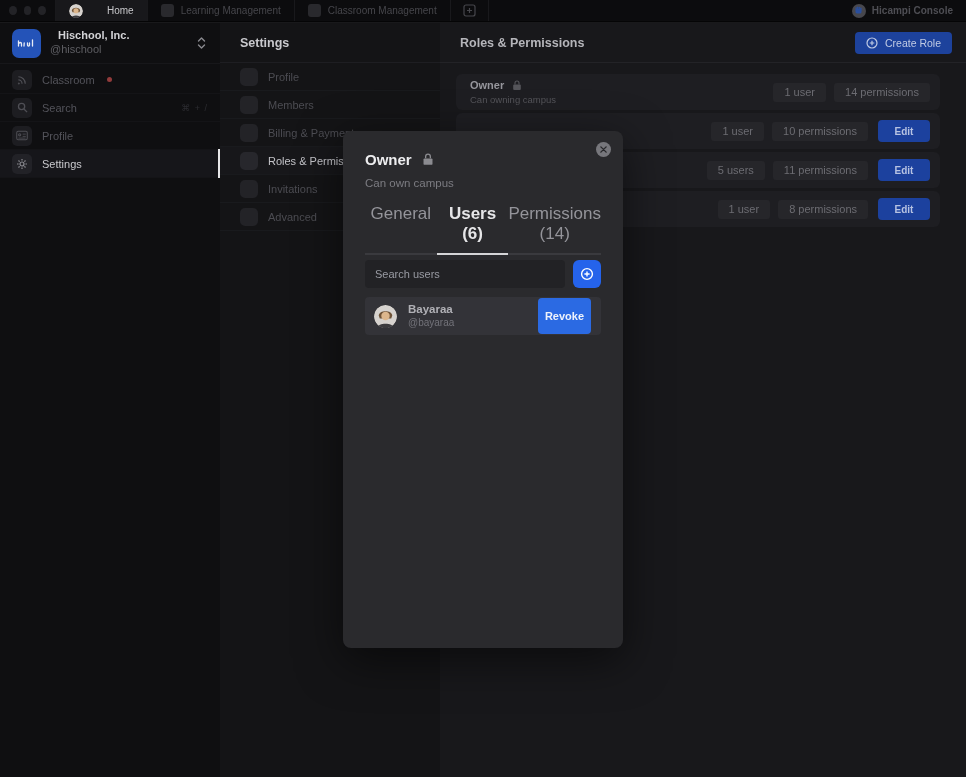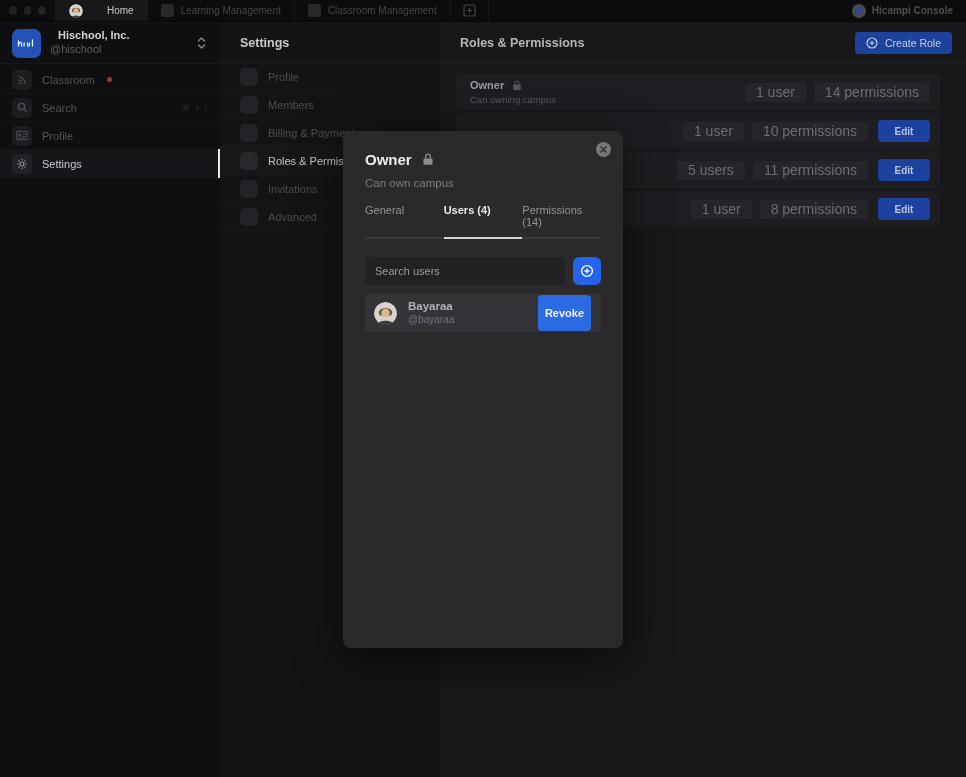--- a/index.html
+++ b/index.html
@@ -89,21 +89,21 @@
   .role-row {
     background:#1e1e22; border-radius:6px; height:36px; margin-bottom:3px;
     display:flex; align-items:center; padding:0 10px 0 14px;
   }
   .role-left { flex:1; line-height:1.2; }
   .role-name-line { display:flex; align-items:center; gap:8px; }
   .role-name { font-size:11px; font-weight:bold; color:#96969c; }
   .role-desc { font-size:9.5px; color:#535358; margin-top:2px; }
   .badge {
     height:19px; display:flex; align-items:center; padding:0 11px; margin-left:8px;
-    background:#26262a; border-radius:3px; font-size:14px; color:#6c6c72; white-space:nowrap;
+    background:#26262a; border-radius:3px; font-size:11px; color:#6c6c72; white-space:nowrap;
   }
   .btn-edit {
     width:52px; height:22px; margin-left:10px; background:#1c419e; border:none; border-radius:4px;
     color:#b6c2e2; font-size:10px; font-weight:bold; font-family:inherit; cursor:pointer;
   }
   .lock { color:#55555a; }
 
   
   .modal {
     position:absolute; left:343px; top:131px; width:280px; height:517px;
@@ -113,25 +113,25 @@
   .modal-close {
     position:absolute; top:11px; right:12px; width:15px; height:15px; border-radius:50%;
     background:#77777c; border:none; display:flex; align-items:center; justify-content:center;
     color:#29292c; cursor:pointer;
   }
   .modal-title-row { display:flex; align-items:center; gap:10px; padding-top:20px; }
   .modal-title { font-size:15px; font-weight:bold; color:#ededef; }
   .modal-lock { color:#8b8b90; }
   .modal-sub { margin-top:9px; font-size:11.5px; color:#7c7c82; }
   .modal-tabs { display:flex; margin-top:15px; border-bottom:2px solid #3a3a3e; }
-  .m-tab { flex:1; padding-bottom:9px; font-size:11px; color:#94949a;
+  .m-tab { flex:1; text-align:center; padding-bottom:9px; font-size:17px; color:#94949a;
     cursor:pointer; position:relative; }
   .m-tab.active { color:#e6e6e8; font-weight:bold; }
   .m-tab.active::after { content:""; position:absolute; left:0; right:0; bottom:-2px; height:2px; background:#d6d6d8; }
-  .search-row { display:flex; margin-top:18px; gap:8px; }
+  .search-row { display:flex; margin-top:5px; gap:8px; }
   .search-input {
     flex:1; height:28px; background:#222225; border:none; border-radius:4px;
     padding:0 10px; font-size:11px; color:#c9c9cd; font-family:inherit;
   }
   .search-input::placeholder { color:#999ba3; }
   .btn-add { width:28px; height:28px; background:#2563eb; border:none; border-radius:6px;
     display:flex; align-items:center; justify-content:center; color:#fff; cursor:pointer; }
   .user-card {
     margin-top:9px; height:38px; background:#333338; border-radius:4px;
     display:flex; align-items:center; padding:0 10px 0 9px;
@@ -382,21 +382,21 @@
       <svg width="12" height="13" viewBox="0 0 10 11" fill="none" stroke="currentColor" stroke-width="1.1">
           <rect x="1.2" y="4.6" width="7.6" height="5.4" rx="1" fill="currentColor" stroke="none"></rect>
           <path d="M3 4.5V3a2 2 0 014 0v1.5"></path>
         </svg>
     </span>
   </div>
   <div class="modal-sub">Can own campus</div>
 
   <div class="modal-tabs">
     <div class="m-tab">General</div>
-    <div class="m-tab active">Users (4)</div>
+    <div class="m-tab active">Users (6)</div>
     <div class="m-tab">Permissions (14)</div>
   </div>
 
   <div class="search-row">
     <input class="search-input" type="text" placeholder="Search users" style="">
     <button class="btn-add">
       <span>
         <svg width="14" height="14" viewBox="0 0 14 14" fill="none" stroke="currentColor" stroke-width="1.4">
             <circle cx="7" cy="7" r="5.4"></circle>
             <path d="M7 4.4v5.2M4.4 7h5.2"></path>

